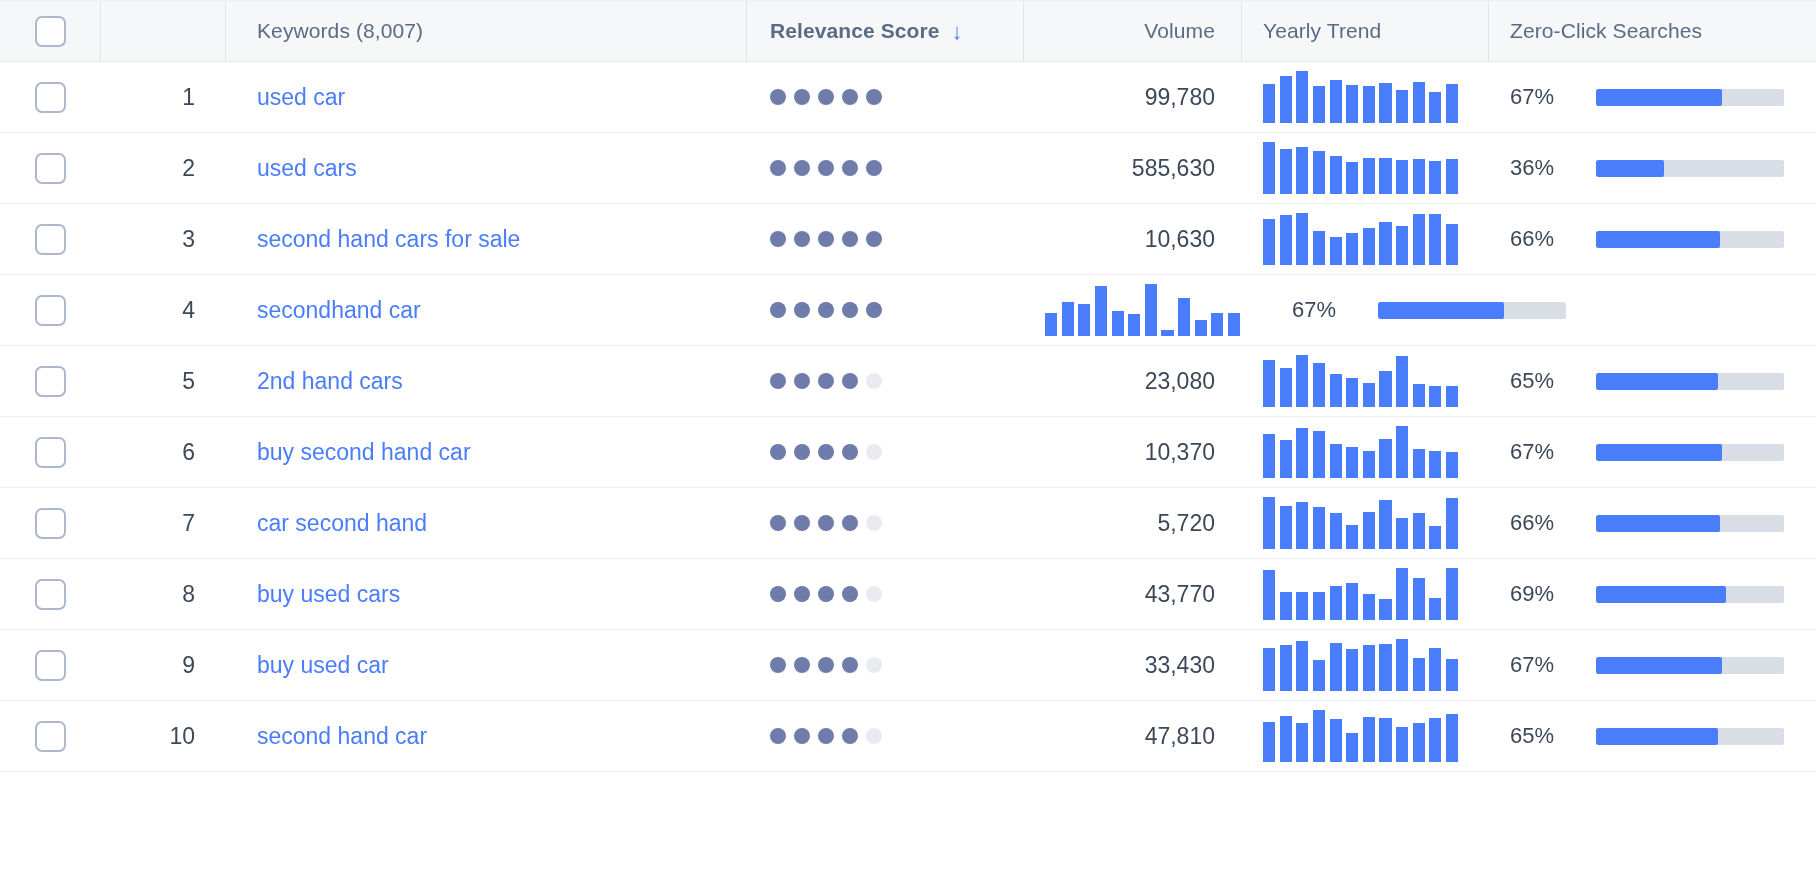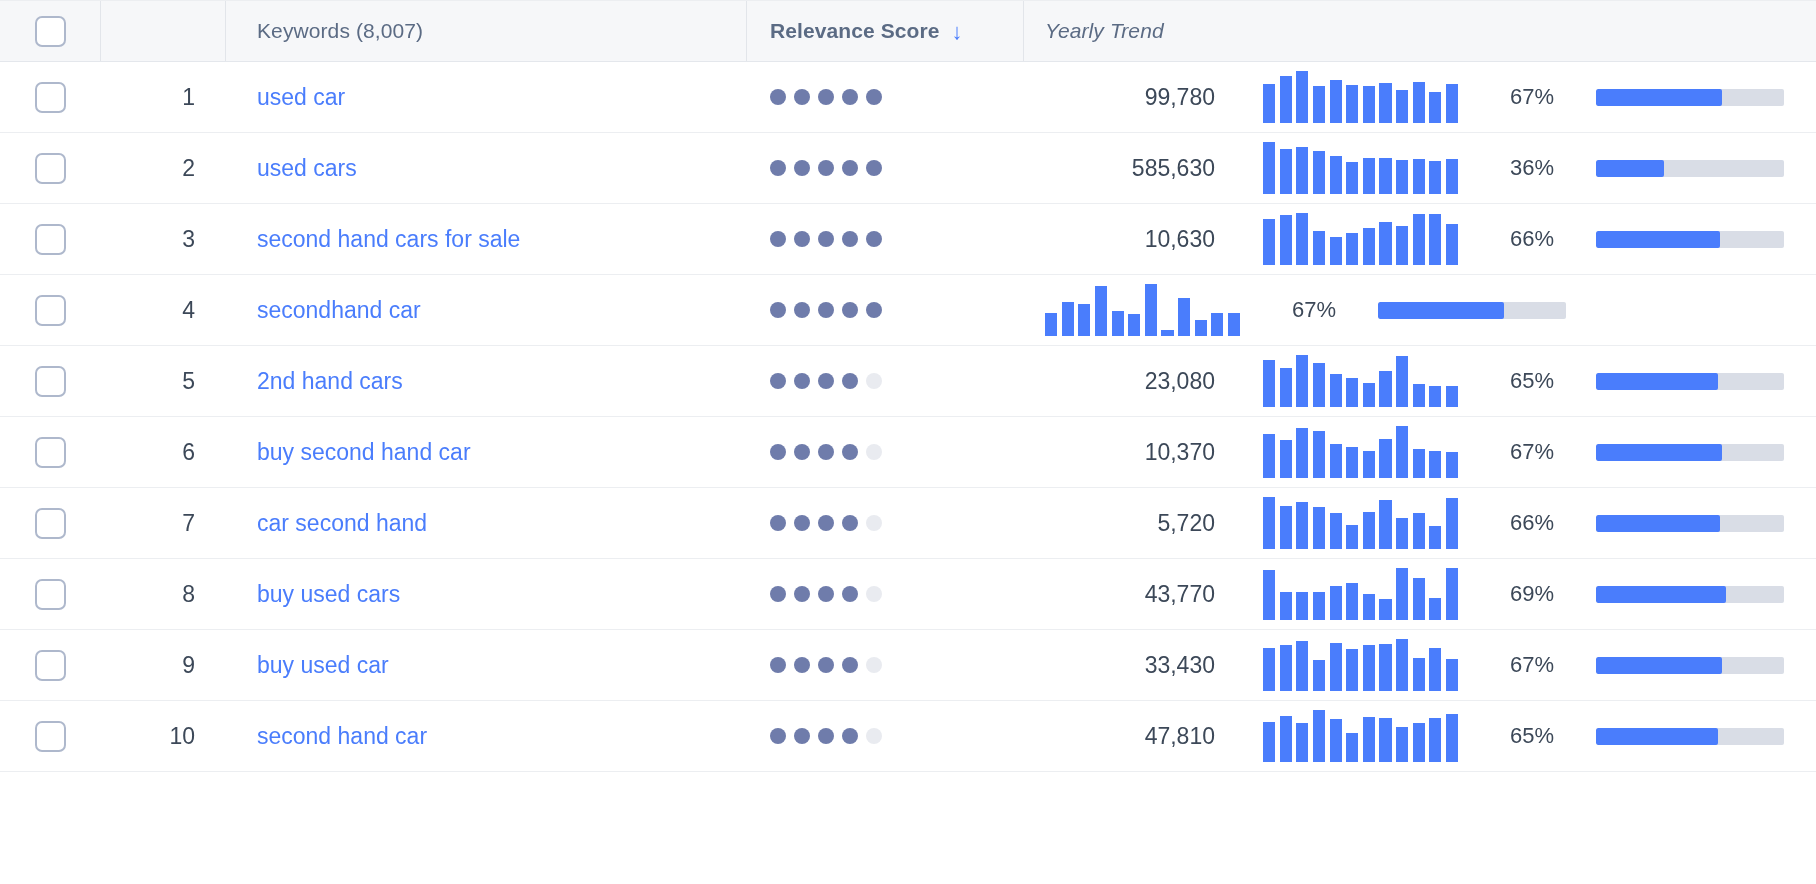--- a/index.html
+++ b/index.html
@@ -50,21 +50,21 @@
     width: 1px;
     background: #e2e5ea;
   }
 
   
   .c-check { width: 100px; flex: 0 0 100px; justify-content: center; }
   .c-rank  { width: 125px; flex: 0 0 125px; justify-content: flex-end; padding-right: 30px; }
   .c-kw    { width: 521px; flex: 0 0 521px; padding-left: 32px; }
   .c-rel   { width: 277px; flex: 0 0 277px; padding-left: 24px; font-weight: bold; }
   .c-vol   { width: 218px; flex: 0 0 218px; justify-content: flex-end; padding-right: 26px; }
-  .c-trend { width: 247px; flex: 0 0 247px; padding-left: 22px; font-style: italic; }
+  .c-trend { width: 247px; flex: 0 0 247px; padding-left: 22px; }
   .c-zero  { width: 328px; flex: 0 0 328px; padding-left: 22px; }
 
   .sort-arrow {
     margin-left: 12px;
     color: #4a7dfc;
     font-size: 22px;
     line-height: 1;
     display: inline-block;
     transform: translateY(1px);
   }
@@ -175,22 +175,28 @@
       <span class="hdr-checkbox"></span>
     </div>
     <div class="th c-rank"></div>
     <div class="th c-kw">
       <span>Keywords (8,007)</span>
     </div>
     <div class="th c-rel">
       <span>Relevance Score</span>
       <span class="sort-arrow">↓</span>
     </div>
+    <div class="th c-vol">
+      <span>Volume</span>
+    </div>
     <div class="th c-trend">
       <span>Yearly Trend</span>
+    </div>
+    <div class="th c-zero">
+      <span>Zero-Click Searches</span>
     </div>
   </div>
 
   <div class="tbody" id="tbody">
       <div class="tr">
         <div class="td c-check" style="justify-content: center;">
           <span class="checkbox"></span>
         </div>
         <div class="td c-rank">
           <span class="rank">1</span>

